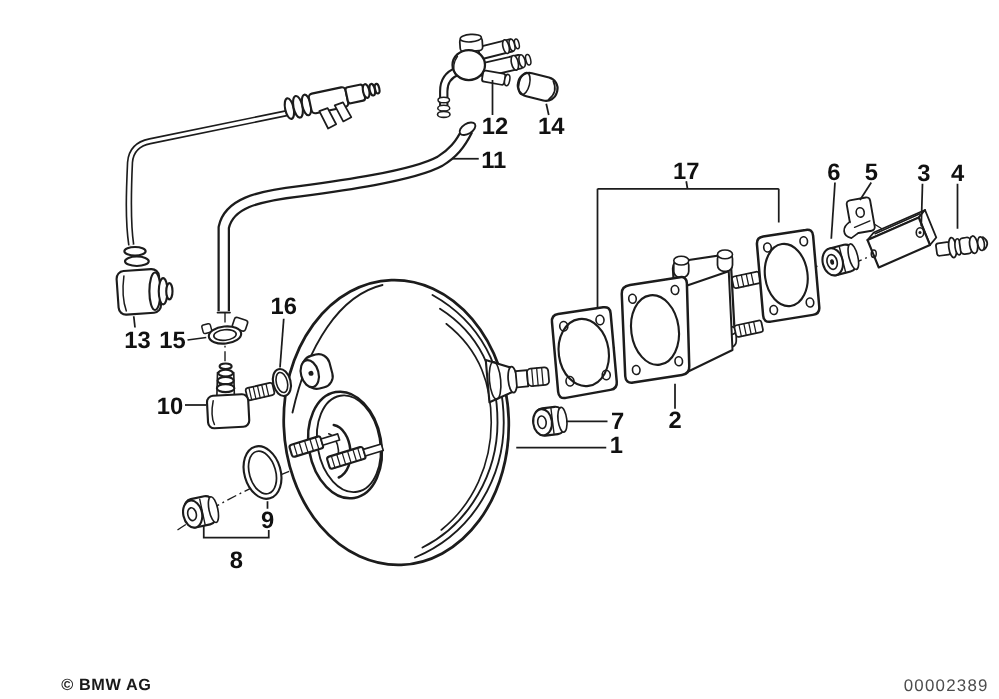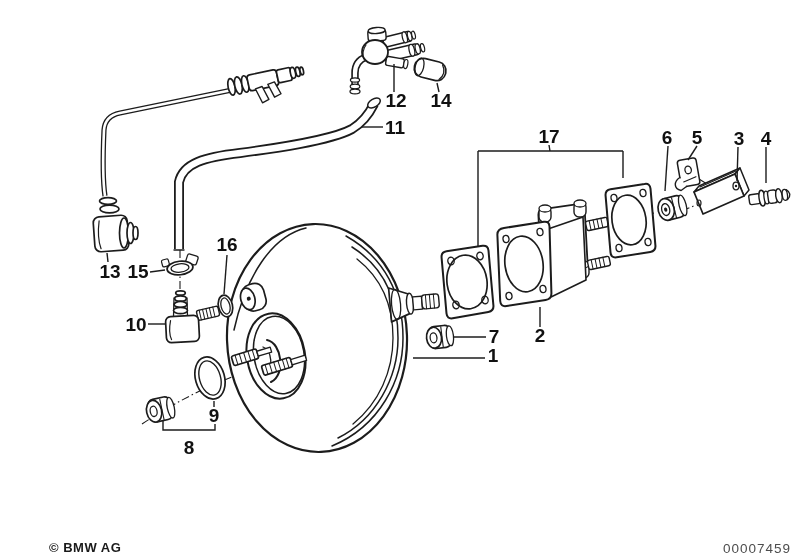--- a/index.html
+++ b/index.html
@@ -311,15 +311,15 @@
     <text class="part-label" x="396" y="107">12</text>
     <text class="part-label" x="110" y="278">13</text>
     <text class="part-label" x="441" y="107">14</text>
     <text class="part-label" x="138" y="278">15</text>
     <text class="part-label" x="227" y="251">16</text>
     <text class="part-label" x="549" y="143">17</text>
   </g>
 </svg>
 
 <div class="footer-copyright">© BMW AG</div>
-<div class="footer-number">00007459</div>
+<div class="footer-number">00002389</div>
 
 </div>
 
 </body></html>

